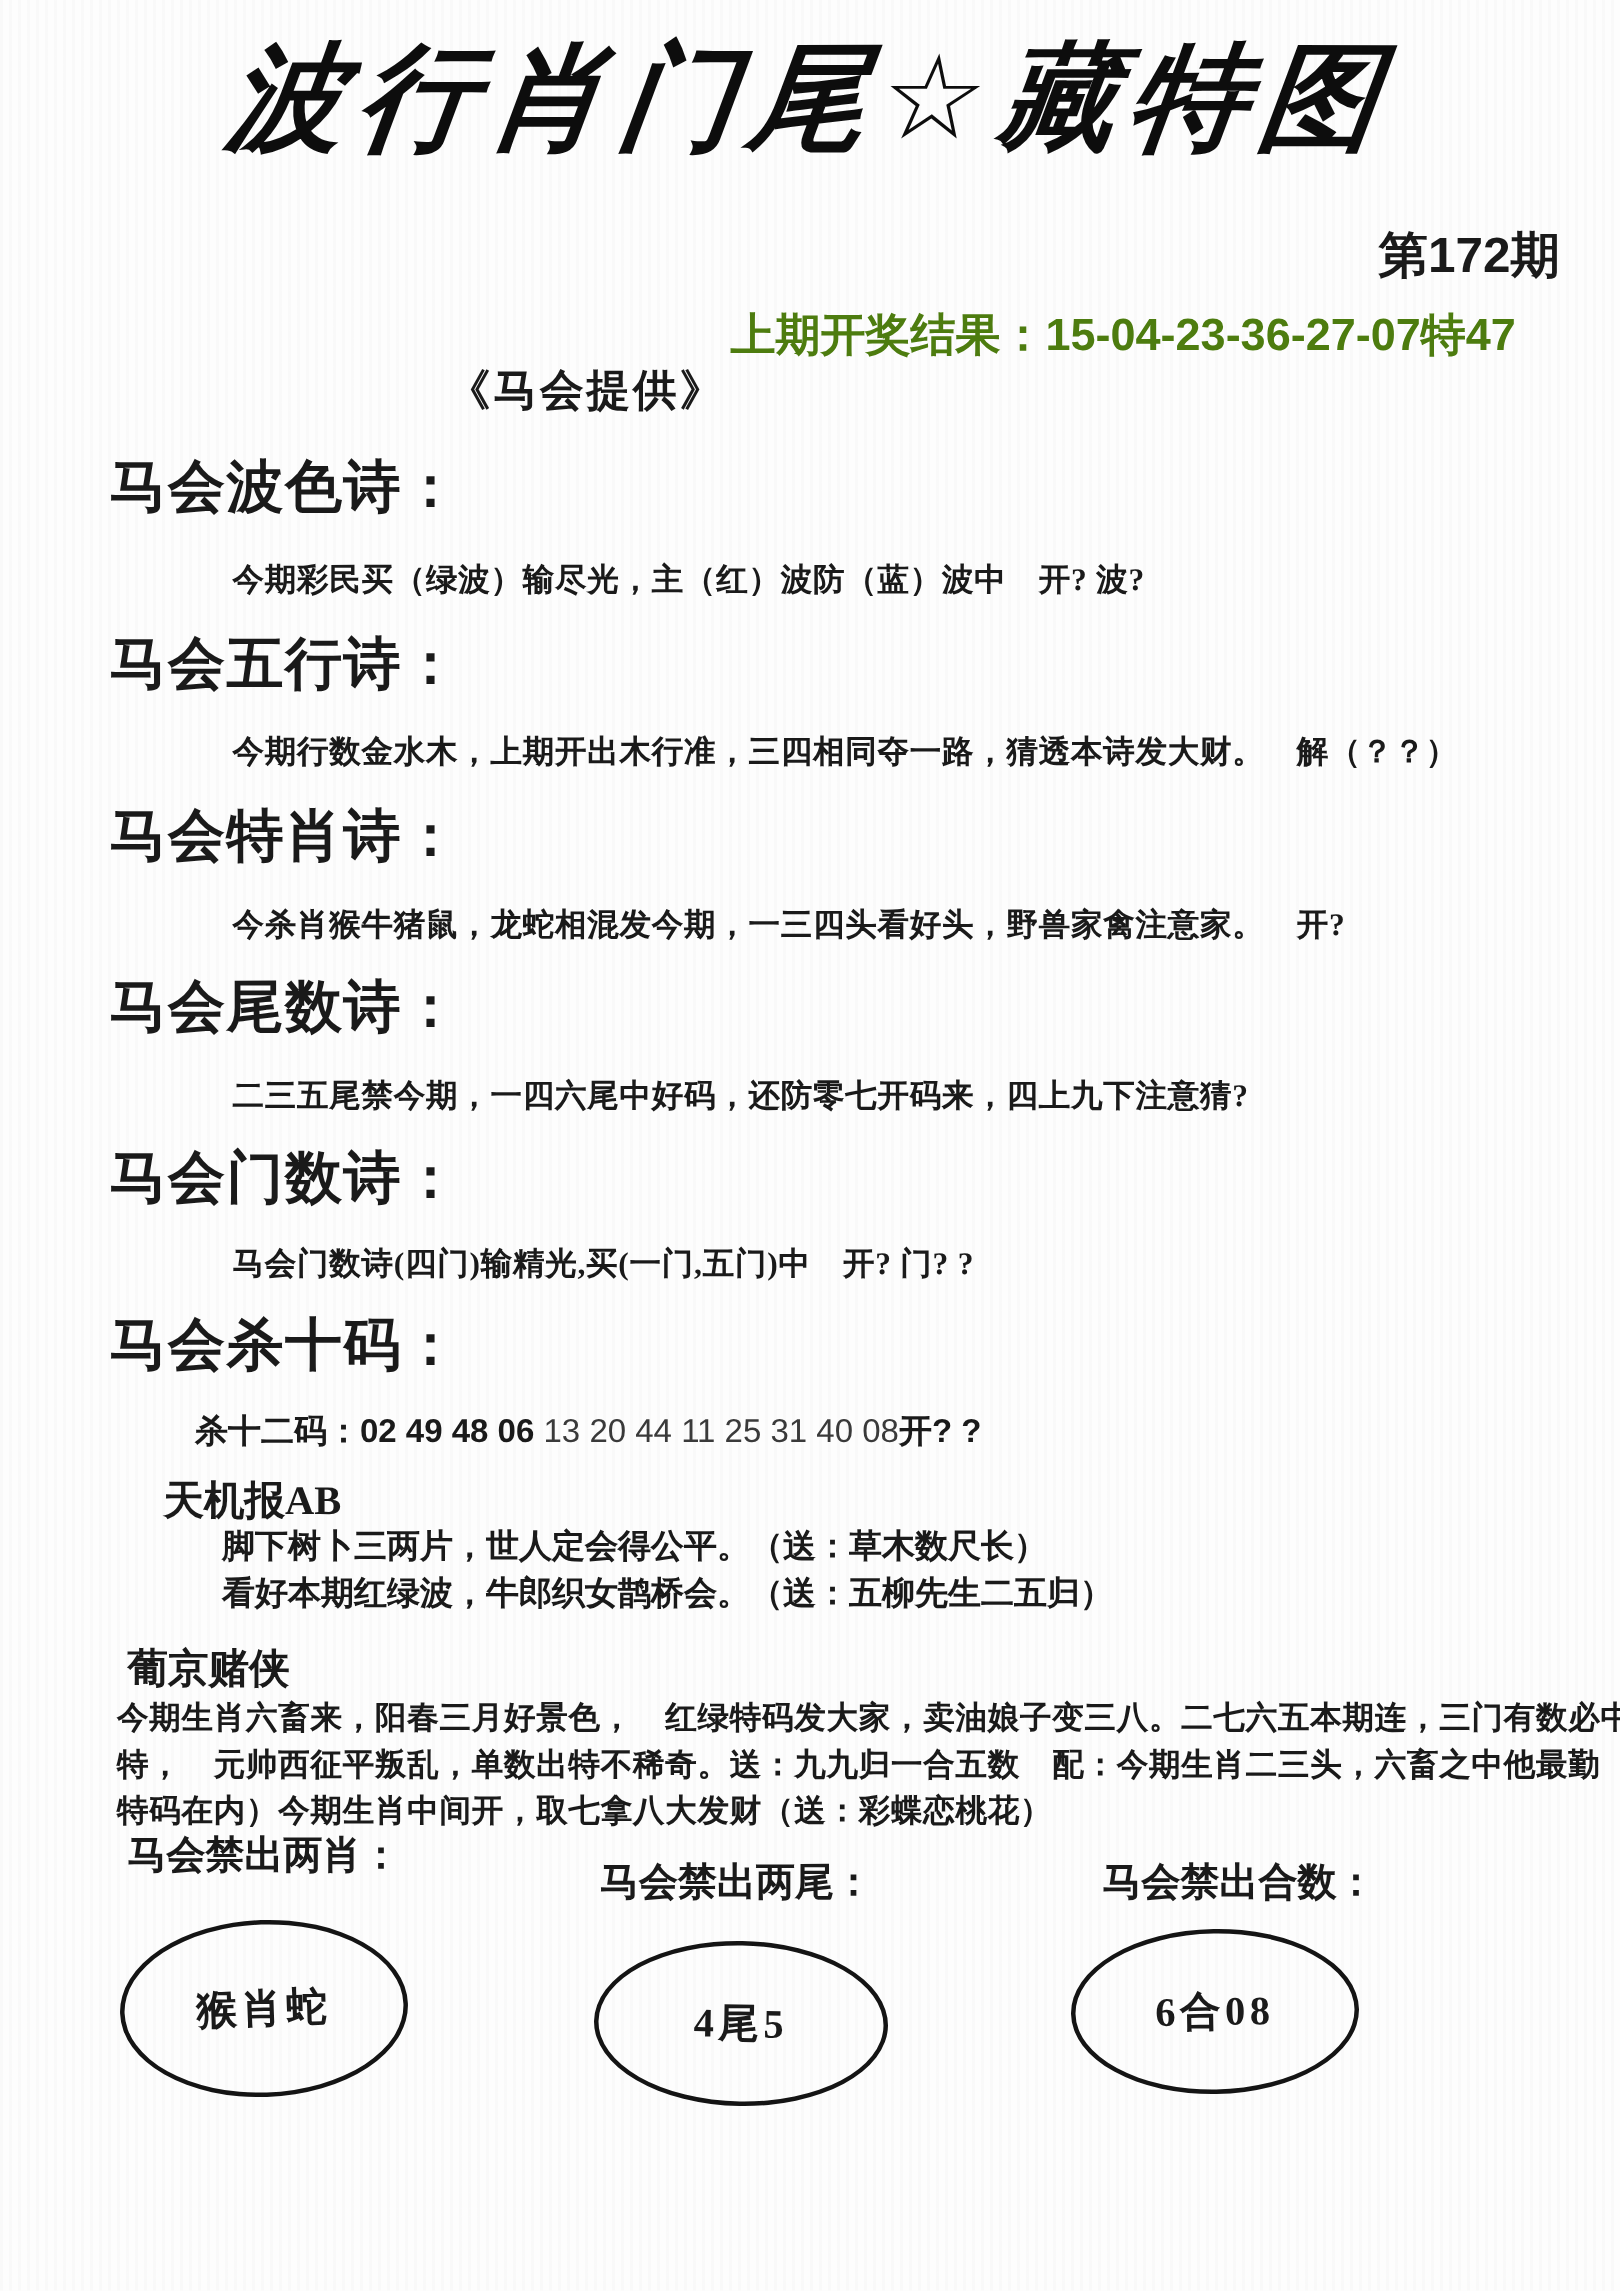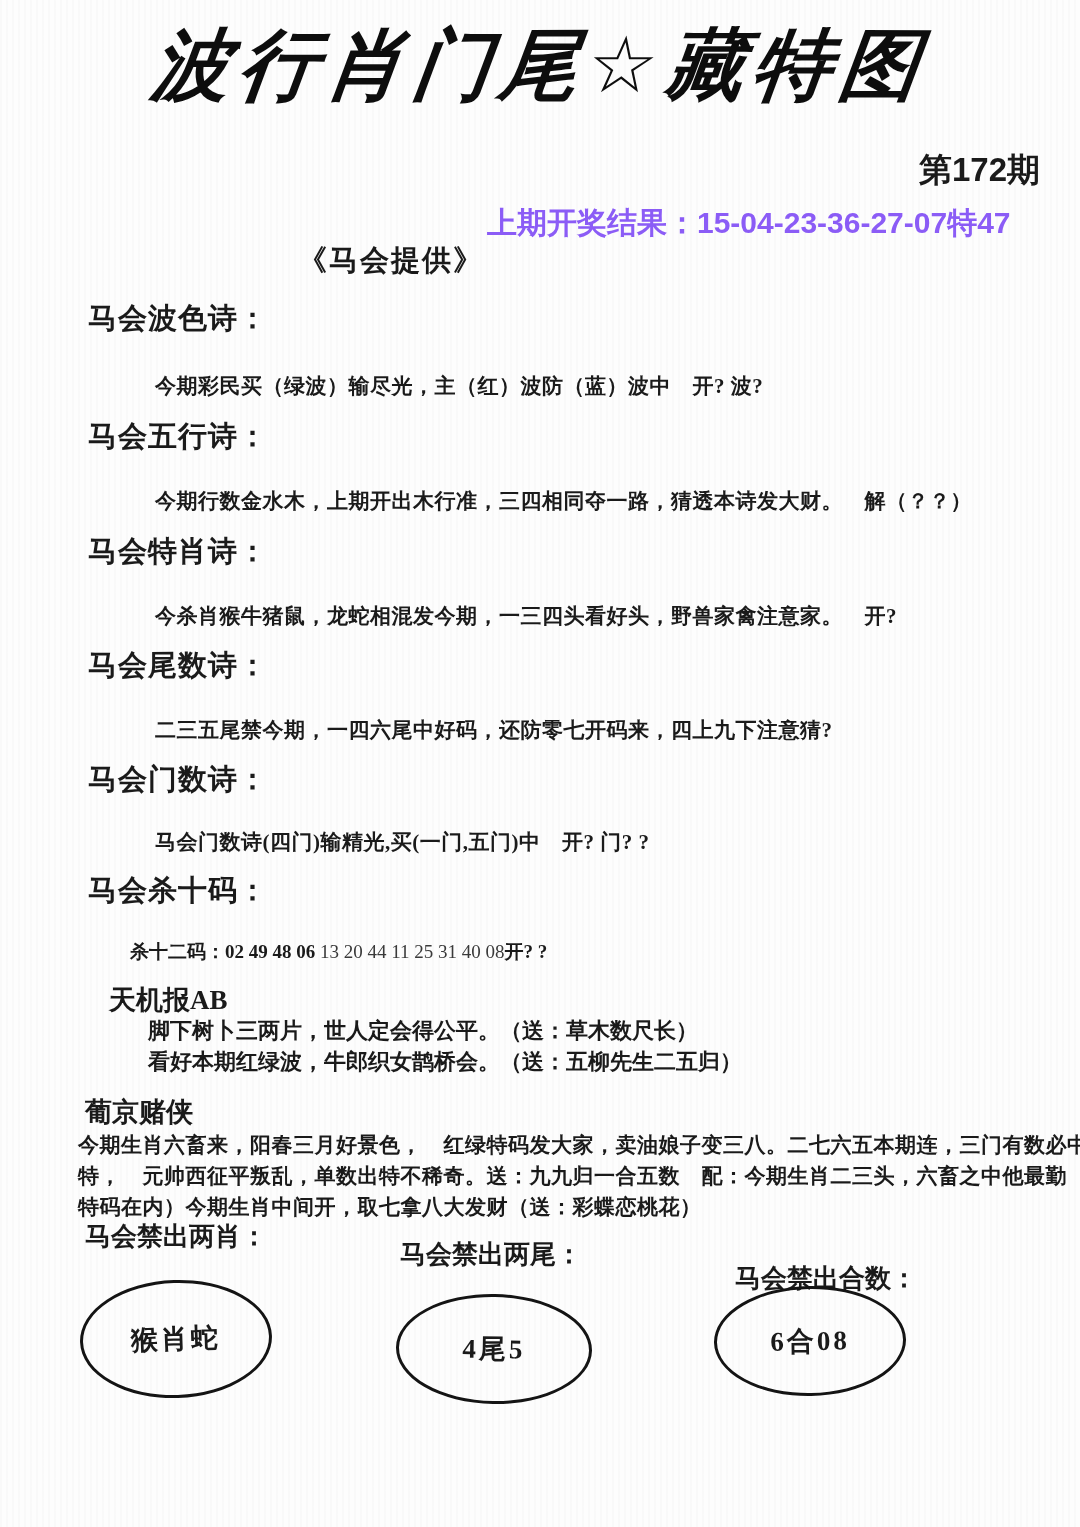--- a/index.html
+++ b/index.html
@@ -39,34 +39,34 @@
     font-family:"Liberation Sans", sans-serif;
   }
   .subtitle {
     left:298px; top:241px;
     font-size:29px;
     font-weight:700;
     letter-spacing:2px;
     font-family:Liberation Mono, monospace;
   }
   .sec-head {
-    left:88px;
-    font-size:29px;
+    left:73px;
+    font-size:38px;
     font-weight:600;
     letter-spacing:1px;
     font-family:"Liberation Serif", "DejaVu Serif", serif;
   }
   .poem {
     left:155px;
     font-size:21px;
     font-weight:700;
     letter-spacing:0.5px;
     font-family:"Liberation Serif", "DejaVu Serif", serif;
   }
-  .kill-line { left:130px; font-size:19px; font-family:Liberation Serif, serif; }
+  .kill-line { left:130px; font-size:22px; font-family:Liberation Sans, sans-serif; }
   .kill-line .b { font-weight:700; }
   .kill-line .l { font-weight:400; color:#3a3a3a; }
   .minor-head {
     left:85px;
     font-size:27px;
     font-weight:600;
     font-family:"Liberation Serif", "DejaVu Serif", serif;
   }
   .tj-line {
     left:148px;
@@ -100,21 +100,21 @@
     font-weight:600;
     letter-spacing:3px;
     font-family:"Liberation Serif", "DejaVu Serif", serif;
   }
 </style>
 </head>
 <body>
 
 <div class="abs main-title">波行肖门尾☆藏特图</div>
 <div class="abs issue">第172期</div>
-<div class="abs result" style="color:#8b5cf6;">上期开奖结果：15-04-23-36-27-07特47</div>
+<div class="abs result" style="color:#4d7c0f;">上期开奖结果：15-04-23-36-27-07特47</div>
 <div class="abs subtitle">《马会提供》</div>
 
 <div class="abs sec-head" style="top:299px;">马会波色诗：</div>
 <div class="abs poem" style="top:372px;">今期彩民买（绿波）输尽光，主（红）波防（蓝）波中　开? 波?</div>
 
 <div class="abs sec-head" style="top:417px;">马会五行诗：</div>
 <div class="abs poem" style="top:487px;">今期行数金水木，上期开出木行准，三四相同夺一路，猜透本诗发大财。　解（？？）</div>
 
 <div class="abs sec-head" style="top:532px;">马会特肖诗：</div>
 <div class="abs poem" style="top:602px;">今杀肖猴牛猪鼠，龙蛇相混发今期，一三四头看好头，野兽家禽注意家。　开?</div>
@@ -134,21 +134,21 @@
 <div class="abs tj-line" style="top:1016px;">脚下树卜三两片，世人定会得公平。（送：草木数尺长）</div>
 <div class="abs tj-line" style="top:1047px;">看好本期红绿波，牛郎织女鹊桥会。（送：五柳先生二五归）</div>
 
 <div class="abs minor-head" style="top:1094px;">葡京赌侠</div>
 <div class="abs para-line" style="top:1131px;">今期生肖六畜来，阳春三月好景色，　红绿特码发大家，卖油娘子变三八。二七六五本期连，三门有数必中</div>
 <div class="abs para-line" style="top:1162px;">特，　元帅西征平叛乱，单数出特不稀奇。送：九九归一合五数　配：今期生肖二三头，六畜之中他最勤（送：</div>
 <div class="abs para-line" style="top:1193px;">特码在内）今期生肖中间开，取七拿八大发财（送：彩蝶恋桃花）</div>
 
 <div class="abs ban-label" style="left:85px; top:1219px;">马会禁出两肖：</div>
 <div class="abs ban-label" style="left:400px; top:1237px;">马会禁出两尾：</div>
-<div class="abs ban-label" style="left:735px; top:1237px;margin-top:24px;">马会禁出合数：</div>
+<div class="abs ban-label" style="left:735px; top:1237px;">马会禁出合数：</div>
 
 <div class="oval" style="left:80px; top:1280px; width:192px; height:118px; transform:rotate(-2deg);">
   <span class="oval-value">猴肖蛇</span>
 </div>
 <div class="oval" style="left:396px; top:1294px; width:196px; height:110px; transform:rotate(1deg);">
   <span class="oval-value">4尾5</span>
 </div>
 <div class="oval" style="left:714px; top:1286px; width:192px; height:110px; transform:rotate(-1deg);">
   <span class="oval-value">6合08</span>
 </div>

